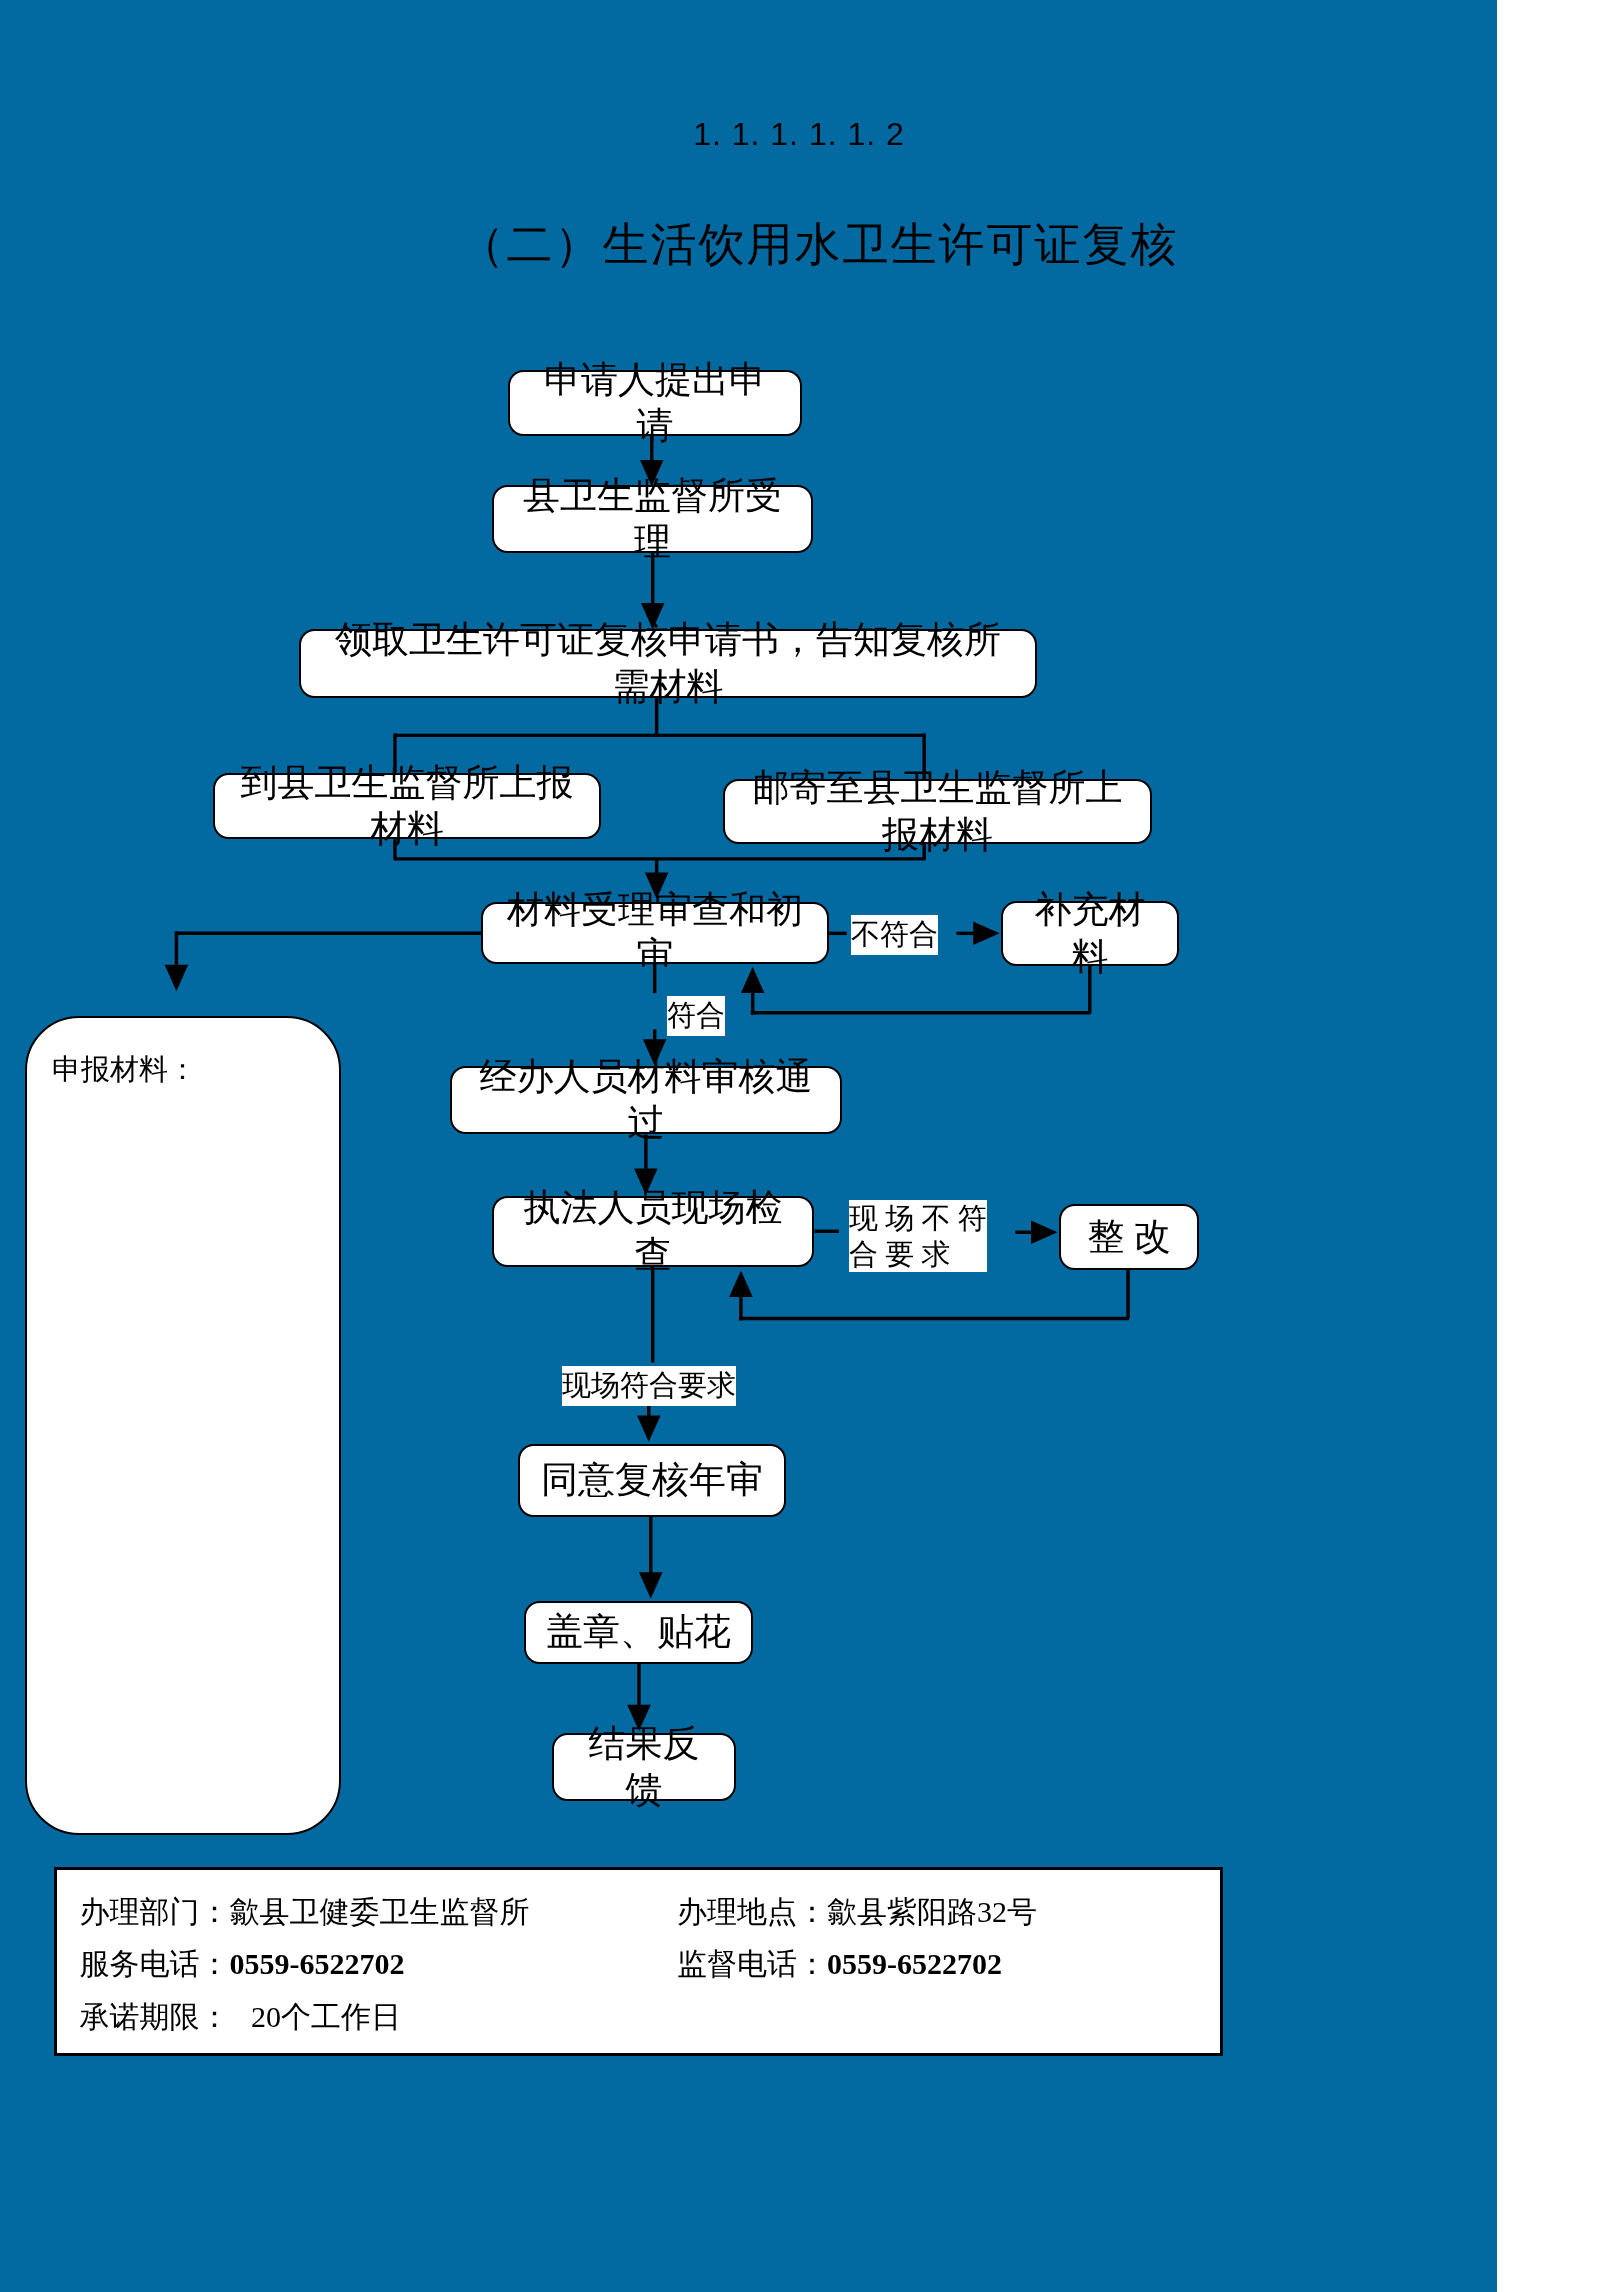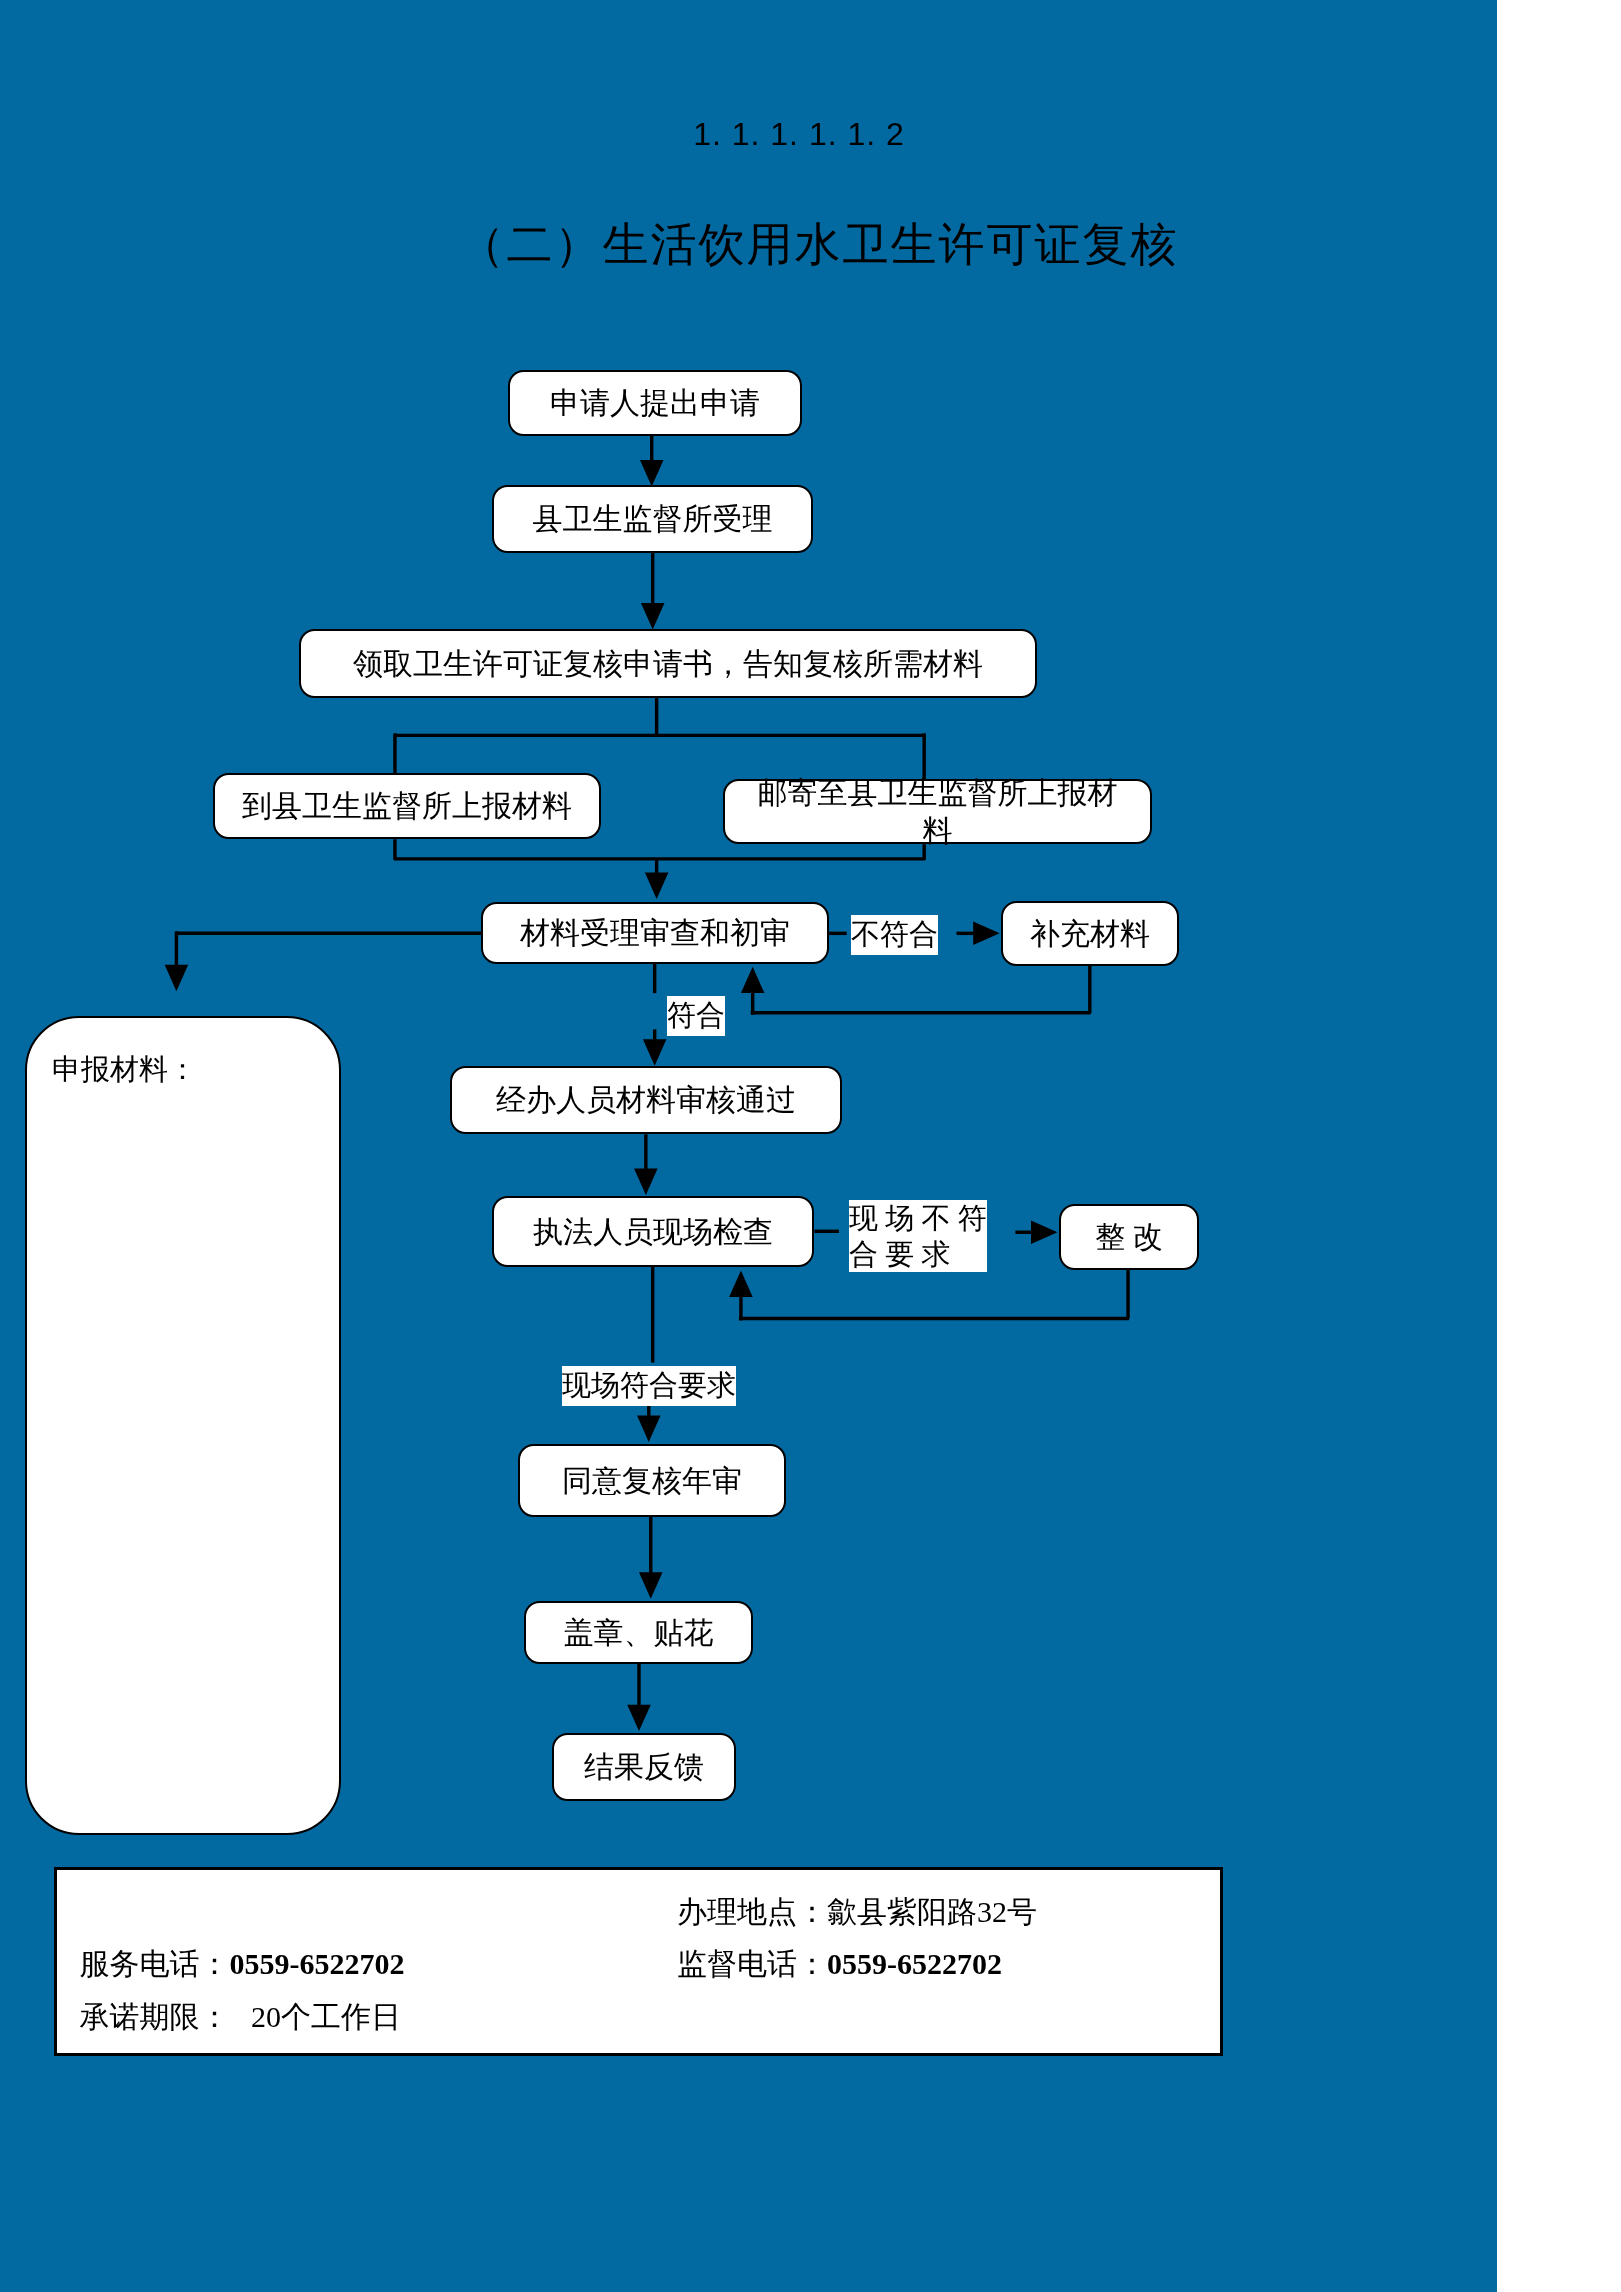--- a/index.html
+++ b/index.html
@@ -24,21 +24,21 @@
     font-size:46px;
     letter-spacing:2px;
   }
   .node{
     position:absolute;
     border:2.9px solid #000;
     border-radius:15.7px;
     background:#fff;
     display:flex;align-items:center;justify-content:center;
     text-align:center;
-    font-size:30px;
+    font-size:37px;
     line-height:1.25;
     box-sizing:border-box;
     padding:0 18px;
   }
   .flow-label{
     position:absolute;
     font-size:29px;
     background:#fff;
     white-space:nowrap;
   }
@@ -167,20 +167,23 @@
     <div>现 场 不 符</div>
     <div>合 要 求</div>
   </div>
   <div class="flow-label" style="left:562px;top:1366px;">现场符合要求</div>
 
   <div class="abs" id="materials-box">
     <div class="mat-line">申报材料：</div>
   </div>
 
   <div class="abs" id="info-box">
+    <div class="info-cell" style="left:22.5px;top:21.6px;">
+      <span>办理部门：</span><span>歙县卫健委卫生监督所</span>
+    </div>
     <div class="info-cell" style="left:620px;top:21.6px;">
       <span>办理地点：</span><span>歙县紫阳路32号</span>
     </div>
     <div class="info-cell" style="left:22.5px;top:74px;">
       <span>服务电话：</span><span class="num-val">0559-6522702</span>
     </div>
     <div class="info-cell" style="left:620px;top:74px;">
       <span>监督电话：</span><span class="num-val">0559-6522702</span>
     </div>
     <div class="info-cell" style="left:22.5px;top:127px;">

